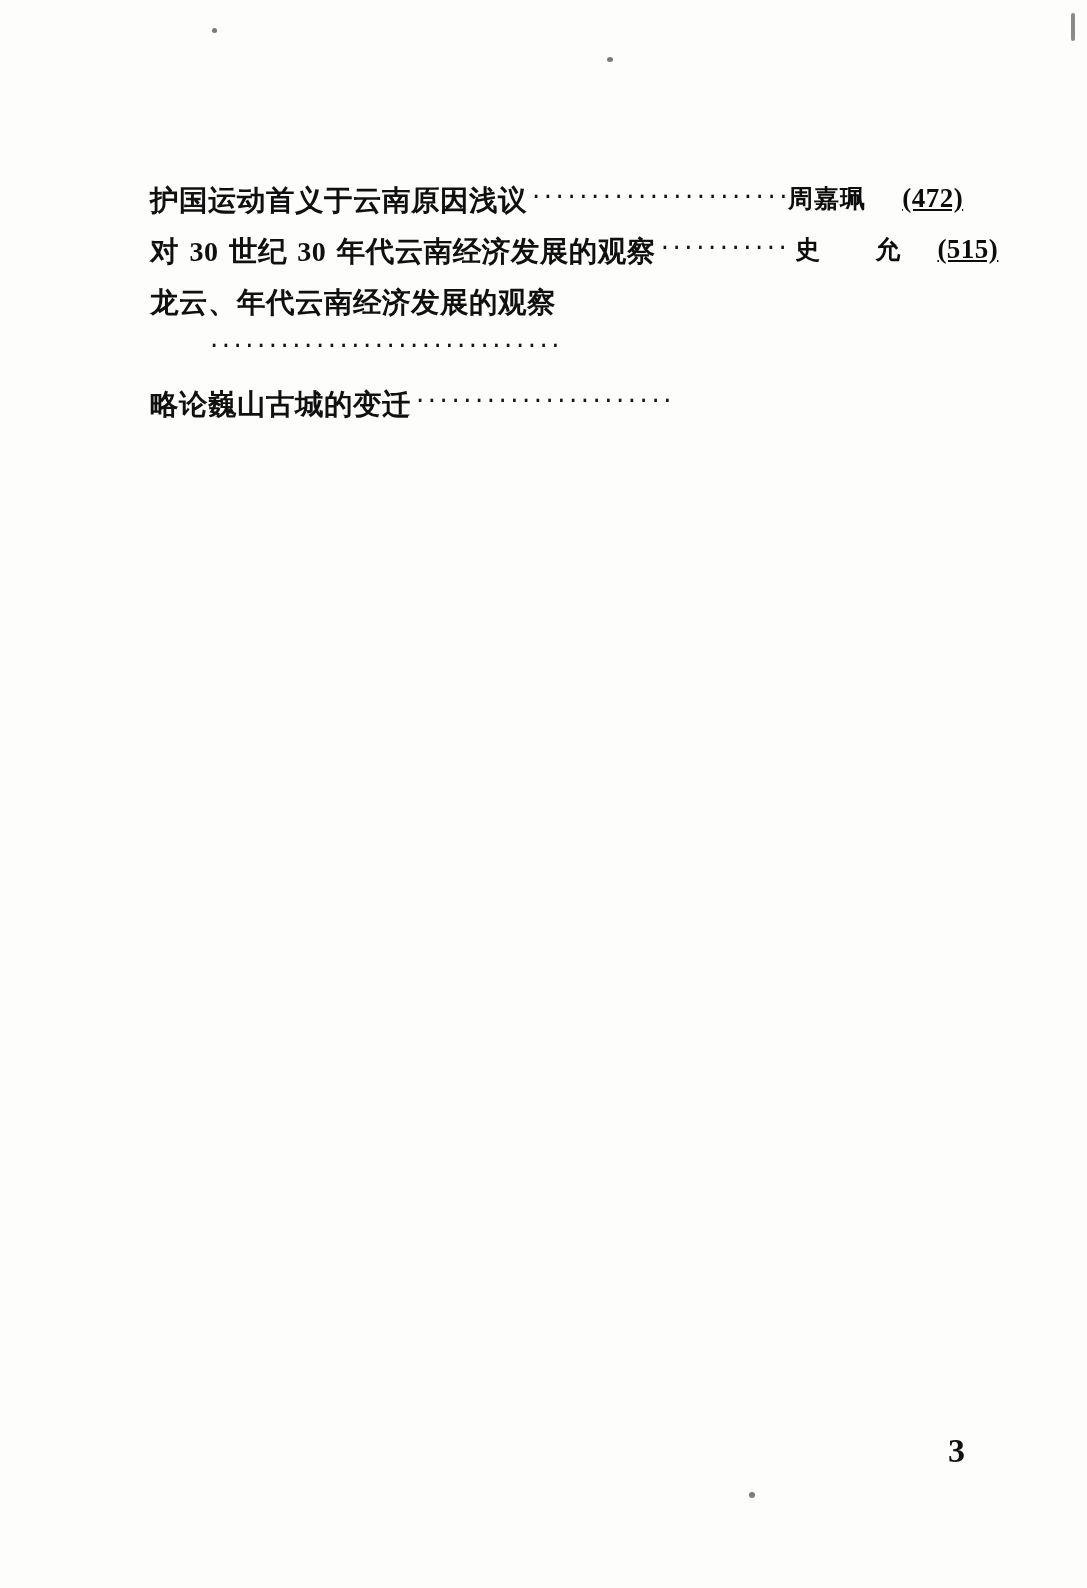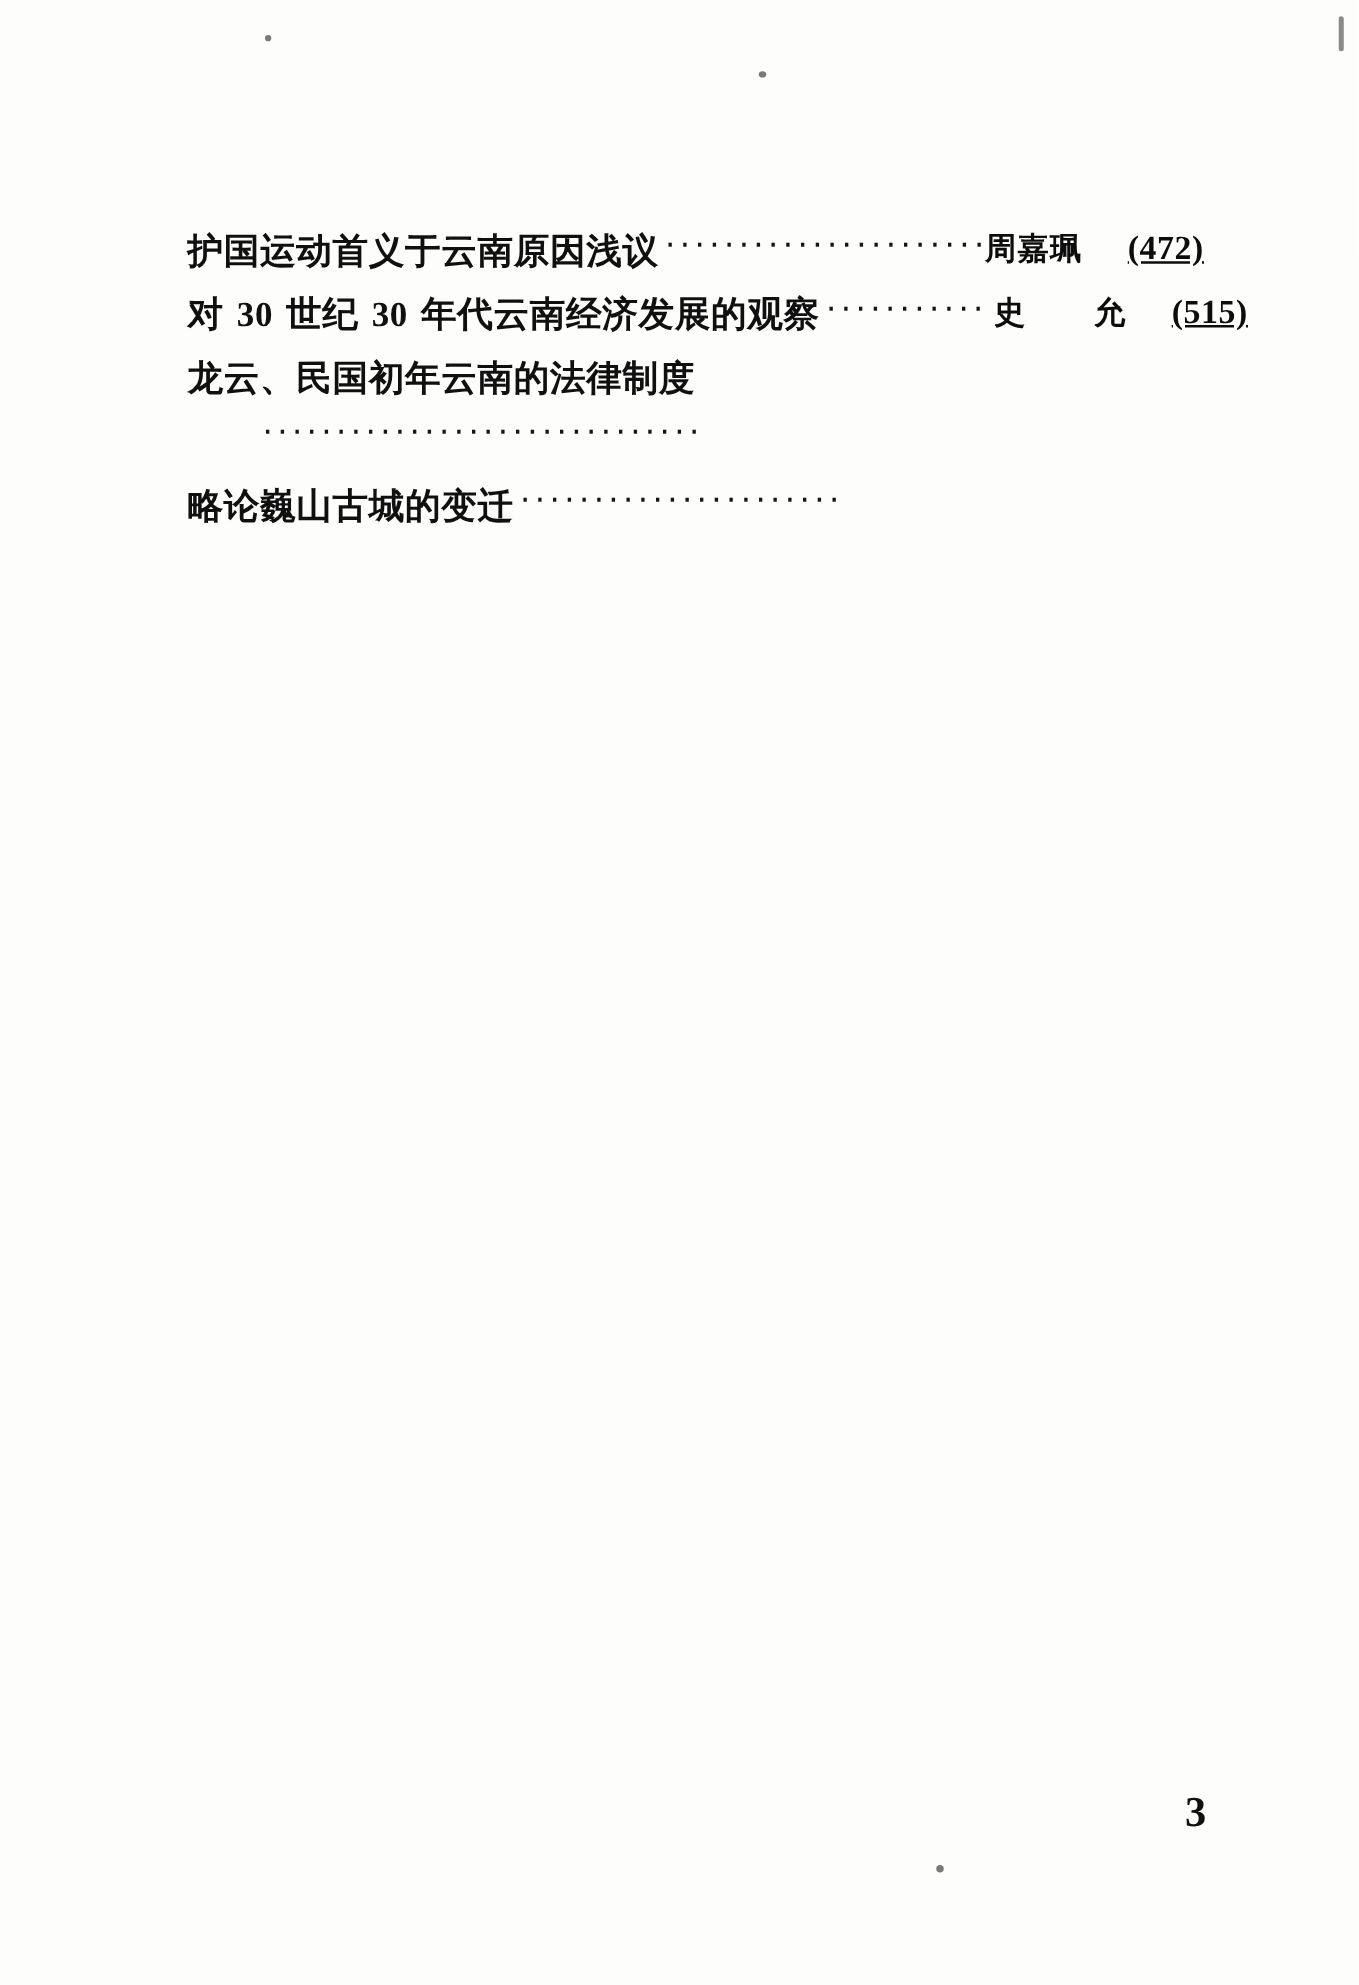--- a/index.html
+++ b/index.html
@@ -146,21 +146,21 @@
       <span class="authors">
         <span class="author">史</span>
         <span class="gap-md"></span>
         <span class="author">允</span>
         <span class="gap-sm"></span>
         <span class="page-num">(515)</span>
       </span>
     </div>
 
     <div class="entry e5a">
-      <span class="title">龙云、民国初年云南的法律制度</span>
+      <span class="title">龙云、年代云南经济发展的观察</span>
     </div>
 
     <div class="entry e5">
       <span class="cont"></span>
       <span class="leader">······························</span>
     </div>
 
     <div class="entry e6">
       <span class="title">略论巍山古城的变迁</span>
       <span class="leader">······················</span>

